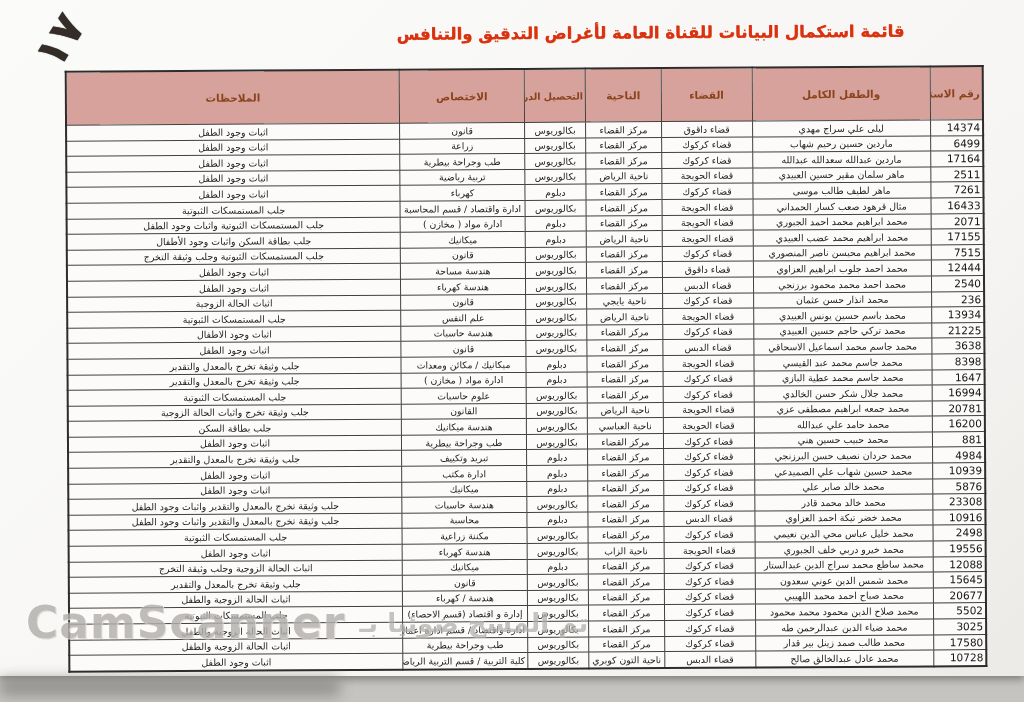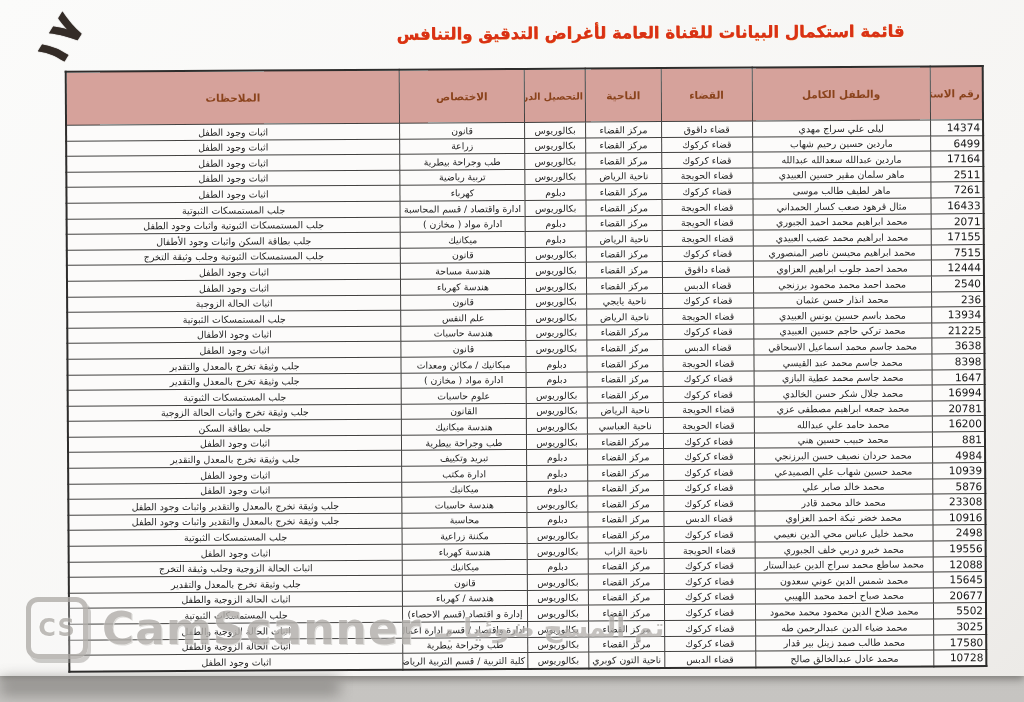--- a/index.html
+++ b/index.html
@@ -423,16 +423,15 @@
           <td class="c4">بكالوريوس</td>
           <td class="c5">كلية التربية / قسم التربية الرياضية</td>
           <td class="c6">اثبات وجود الطفل</td>
         </tr>
       </tbody>
   </table>
 
 </div>
 
 <div class="watermark">
-  <div class="wm-logo">CS</div>
   <div class="wm-brand">CamScanner</div>
   <div class="wm-ar">تم المسح ضوئيا بـ</div>
 </div>
 
 </body></html>

